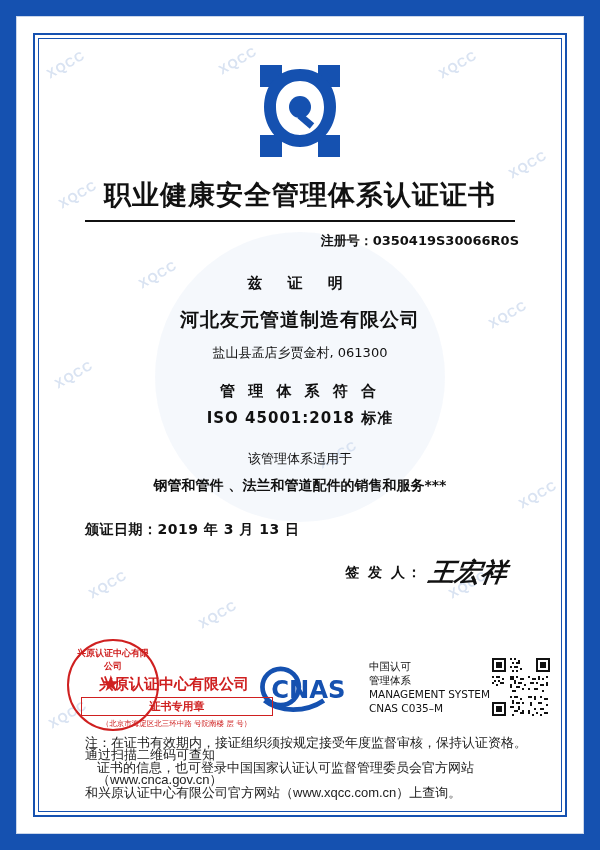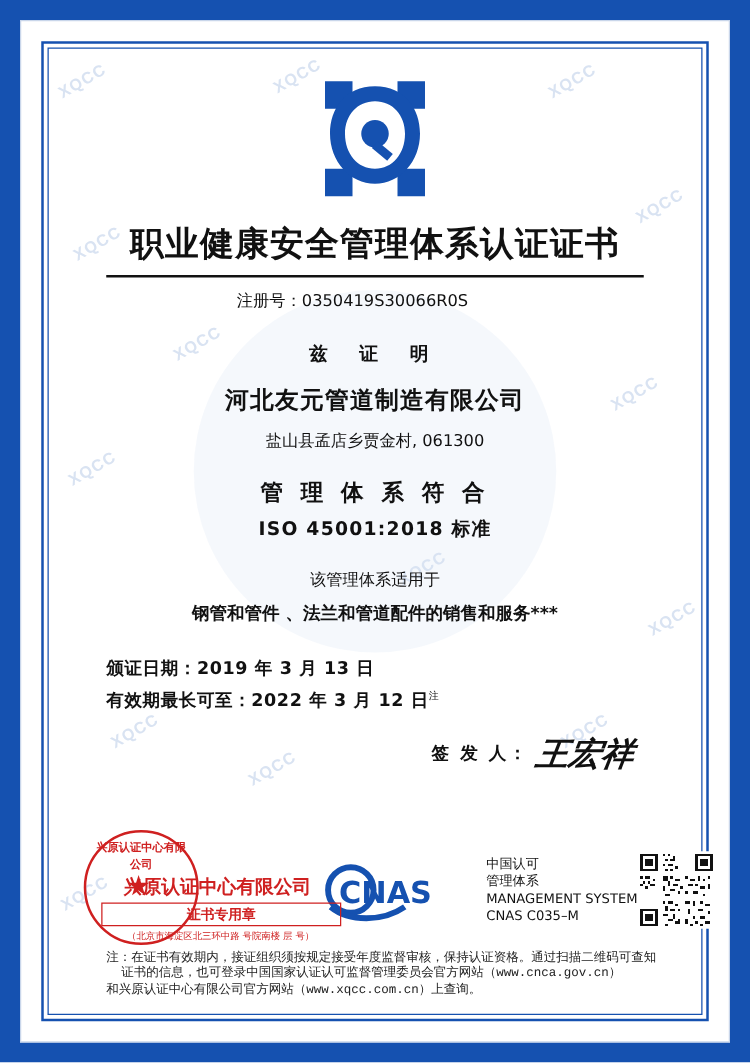--- a/index.html
+++ b/index.html
@@ -110,22 +110,22 @@
   }
   .title-rule {
     width: 430px;
     height: 2px;
     background: #111;
     margin: 7px auto 0 auto;
   }
   .reg-line {
     margin-top: 10px;
     font-size: 13px;
-    font-weight: normal;
-    text-align: center;
+    font-weight: bold;
+    text-align: right;
     padding-right: 36px;
     font-family: "DejaVu Sans", sans-serif;
   }
 
   .hereby {
     margin-top: 24px;
     font-size: 15px;
     font-weight: bold;
     letter-spacing: 10px;
     font-family: "DejaVu Sans", sans-serif;
@@ -142,21 +142,21 @@
     font-size: 13px;
     font-family: "DejaVu Sans", sans-serif;
   }
   .credit {
     margin-top: 9px;
     font-size: 13px;
     font-family: "DejaVu Sans", sans-serif;
   }
   .conform {
     margin-top: 20px;
-    font-size: 18px;
+    font-size: 15px;
     font-weight: bold;
     letter-spacing: 4px;
     font-family: "DejaVu Sans", sans-serif;
   }
   .standard {
     margin-top: 8px;
     font-size: 15px;
     font-weight: bold;
     letter-spacing: 1px;
     font-family: "DejaVu Sans", sans-serif;
@@ -306,42 +306,42 @@
     display: flex;
     align-items: center;
     margin-left: 40px;
     flex: 0 0 auto;
   }
   .cnas-logo {
     width: 108px;
     height: 62px;
   }
   .cnas-text {
-    margin-left: 22px;
+    margin-left: 2px;
     text-align: left;
     font-size: 10.5px;
     line-height: 14px;
     color: #111;
     font-family: "DejaVu Sans", sans-serif;
   }
   .qr {
     width: 62px;
     height: 62px;
     flex: 0 0 auto;
     margin-right: 4px;
   }
 
   .footnote {
     margin-top: 2px;
     padding: 0 26px 0 40px;
     text-align: left;
-    font-size: 10px;
+    font-size: 13px;
     line-height: 12.5px;
     color: #222;
-    font-family: Liberation Mono, monospace;
+    font-family: Liberation Sans, sans-serif;
   }
   .footnote .idt { padding-left: 12px; display: block; }
 </style>
 </head>
 <body>
 
 <div class="certificate">
   <div class="inner-white">
 
     <div class="watermarks">
@@ -394,23 +394,20 @@
 
       <div class="conform">管 理 体 系 符 合</div>
       <div class="standard">ISO 45001:2018 标准</div>
 
       <div class="scope-intro">该管理体系适用于</div>
       <div class="scope">钢管和管件 、法兰和管道配件的销售和服务***</div>
 
       <div class="dates">
         <div class="date-line">
           <span>颁证日期：</span><span>2019 年 3 月 13 日</span>
-        </div>
-        <div class="date-line">
-          <span>有效期最长可至：</span><span>2022 年 3 月 12 日</span><sup>注</sup>
         </div>
       </div>
 
       <div class="signature-row">
         <span class="sign-label">签 发 人：</span>
         <span class="sign-mark">王宏祥</span>
       </div>
 
       <div class="bottom">
         <div class="bottom-row">

